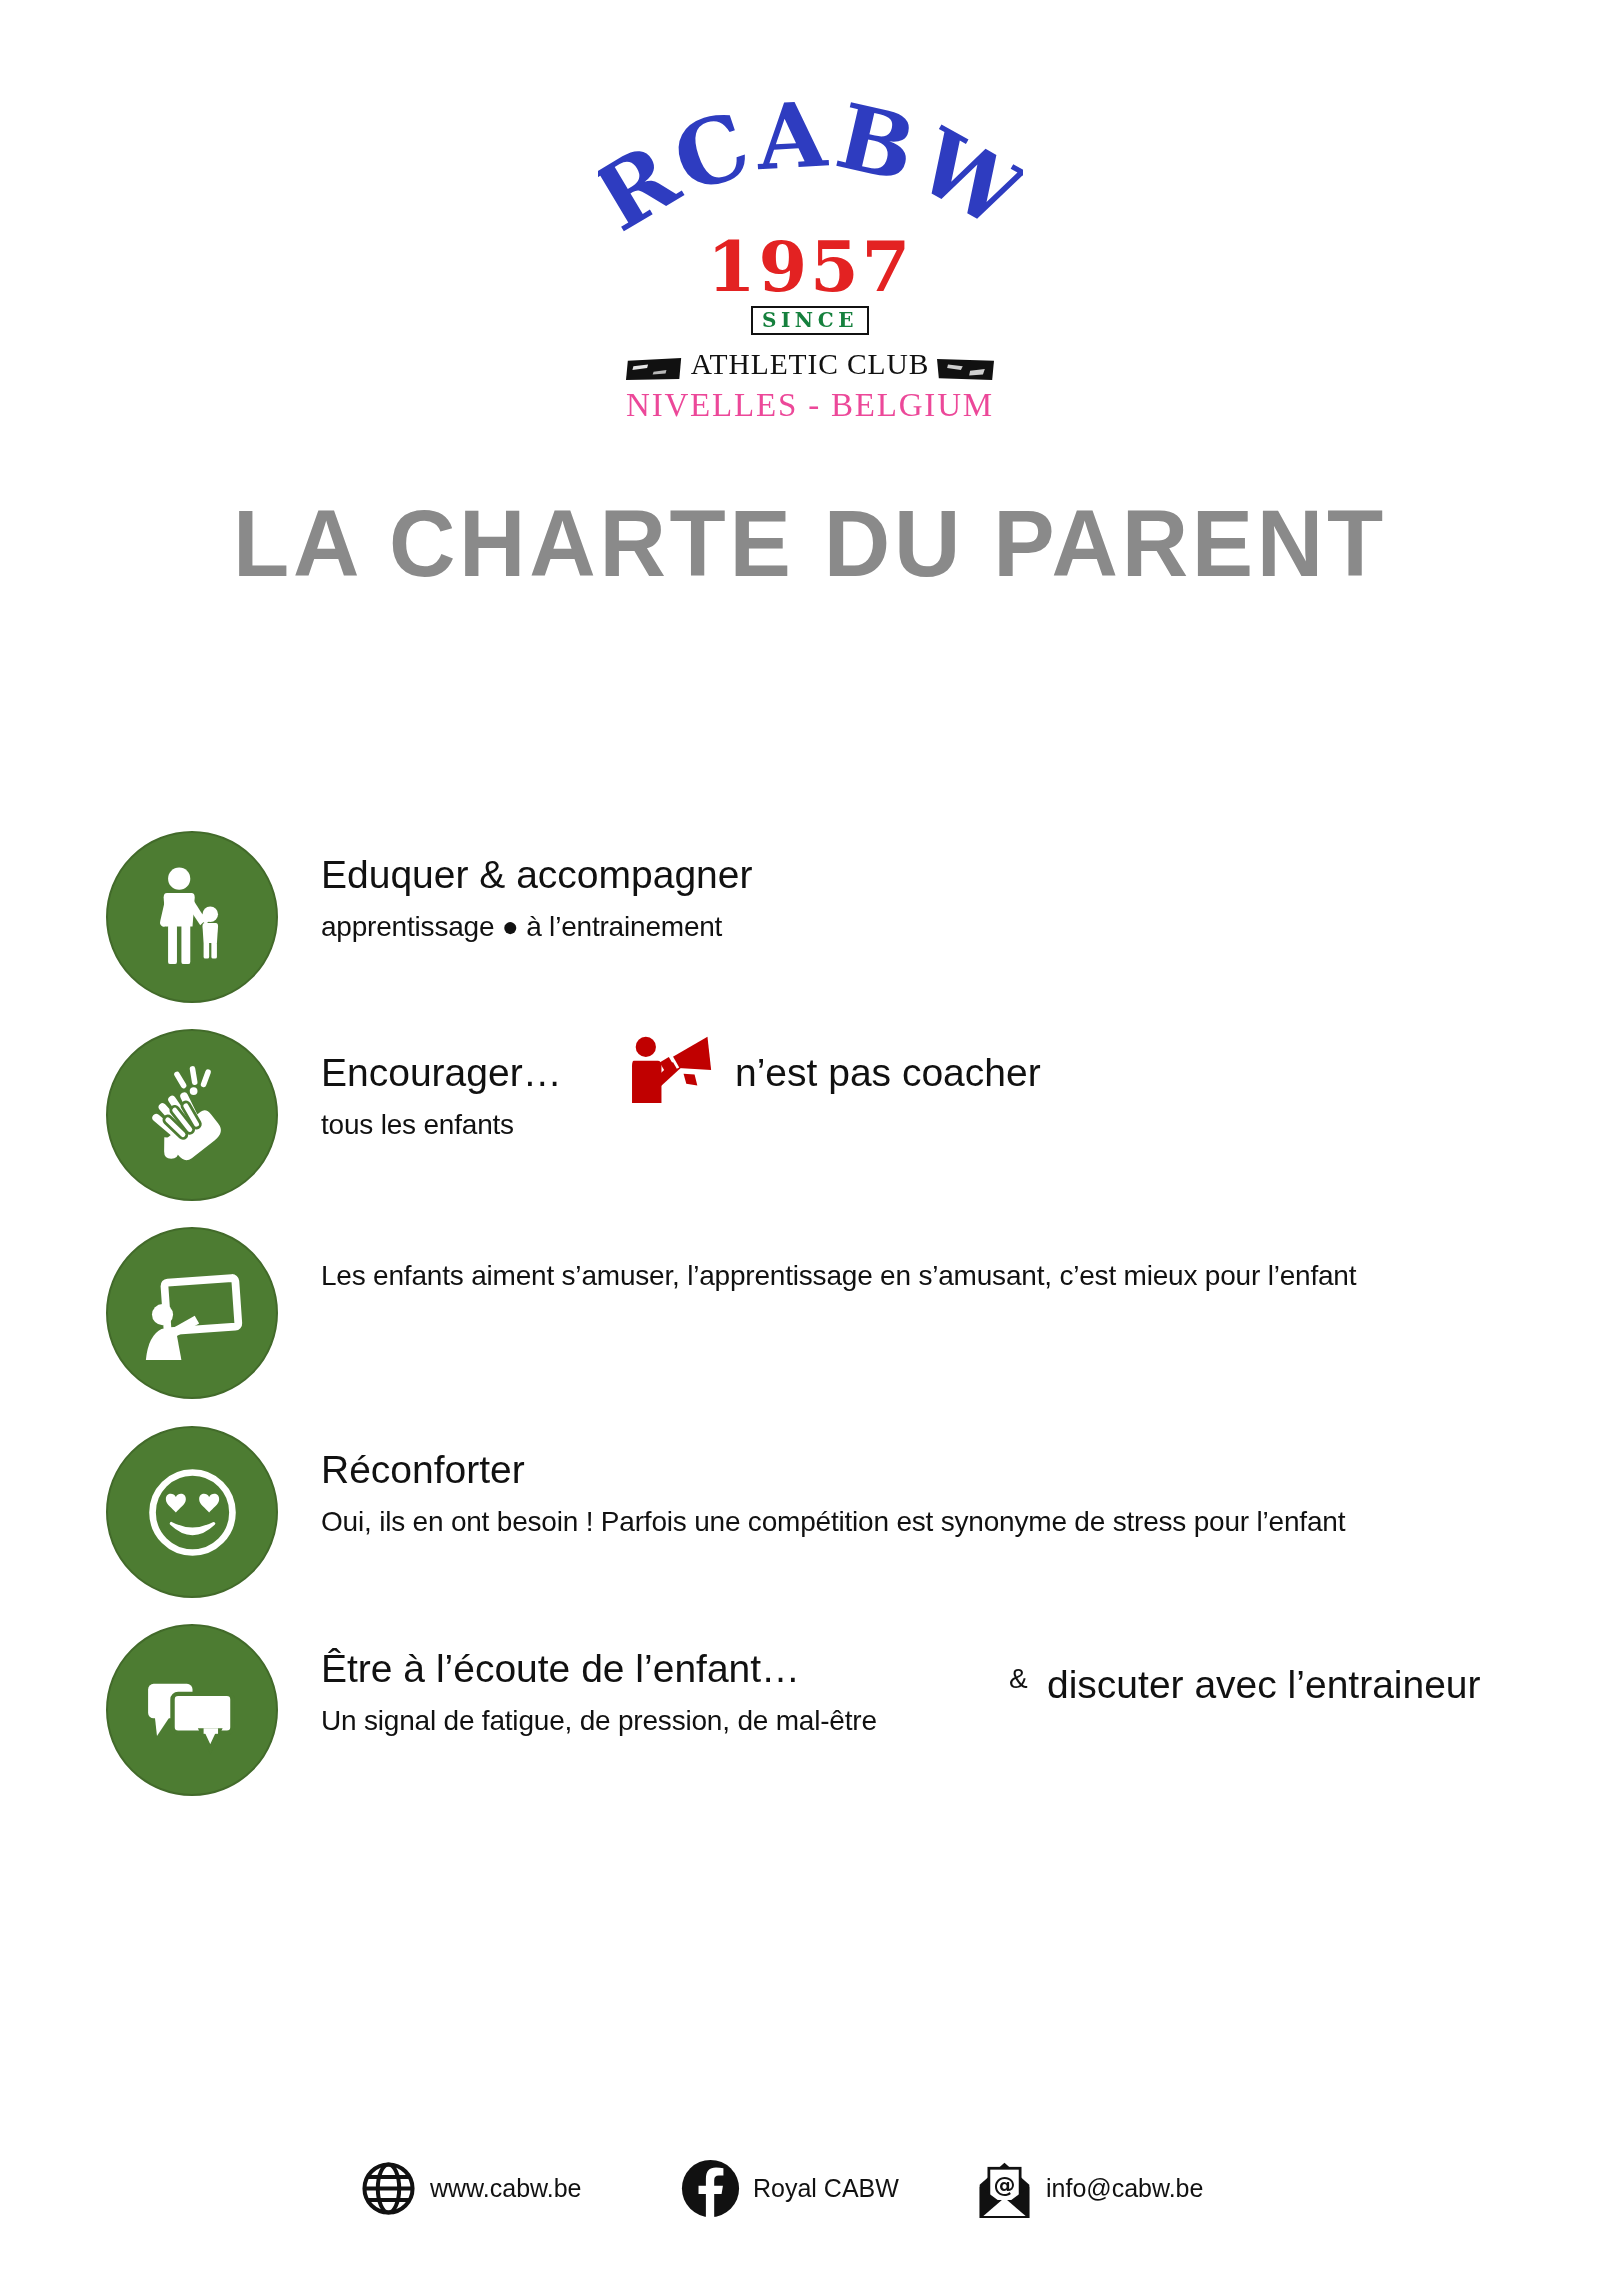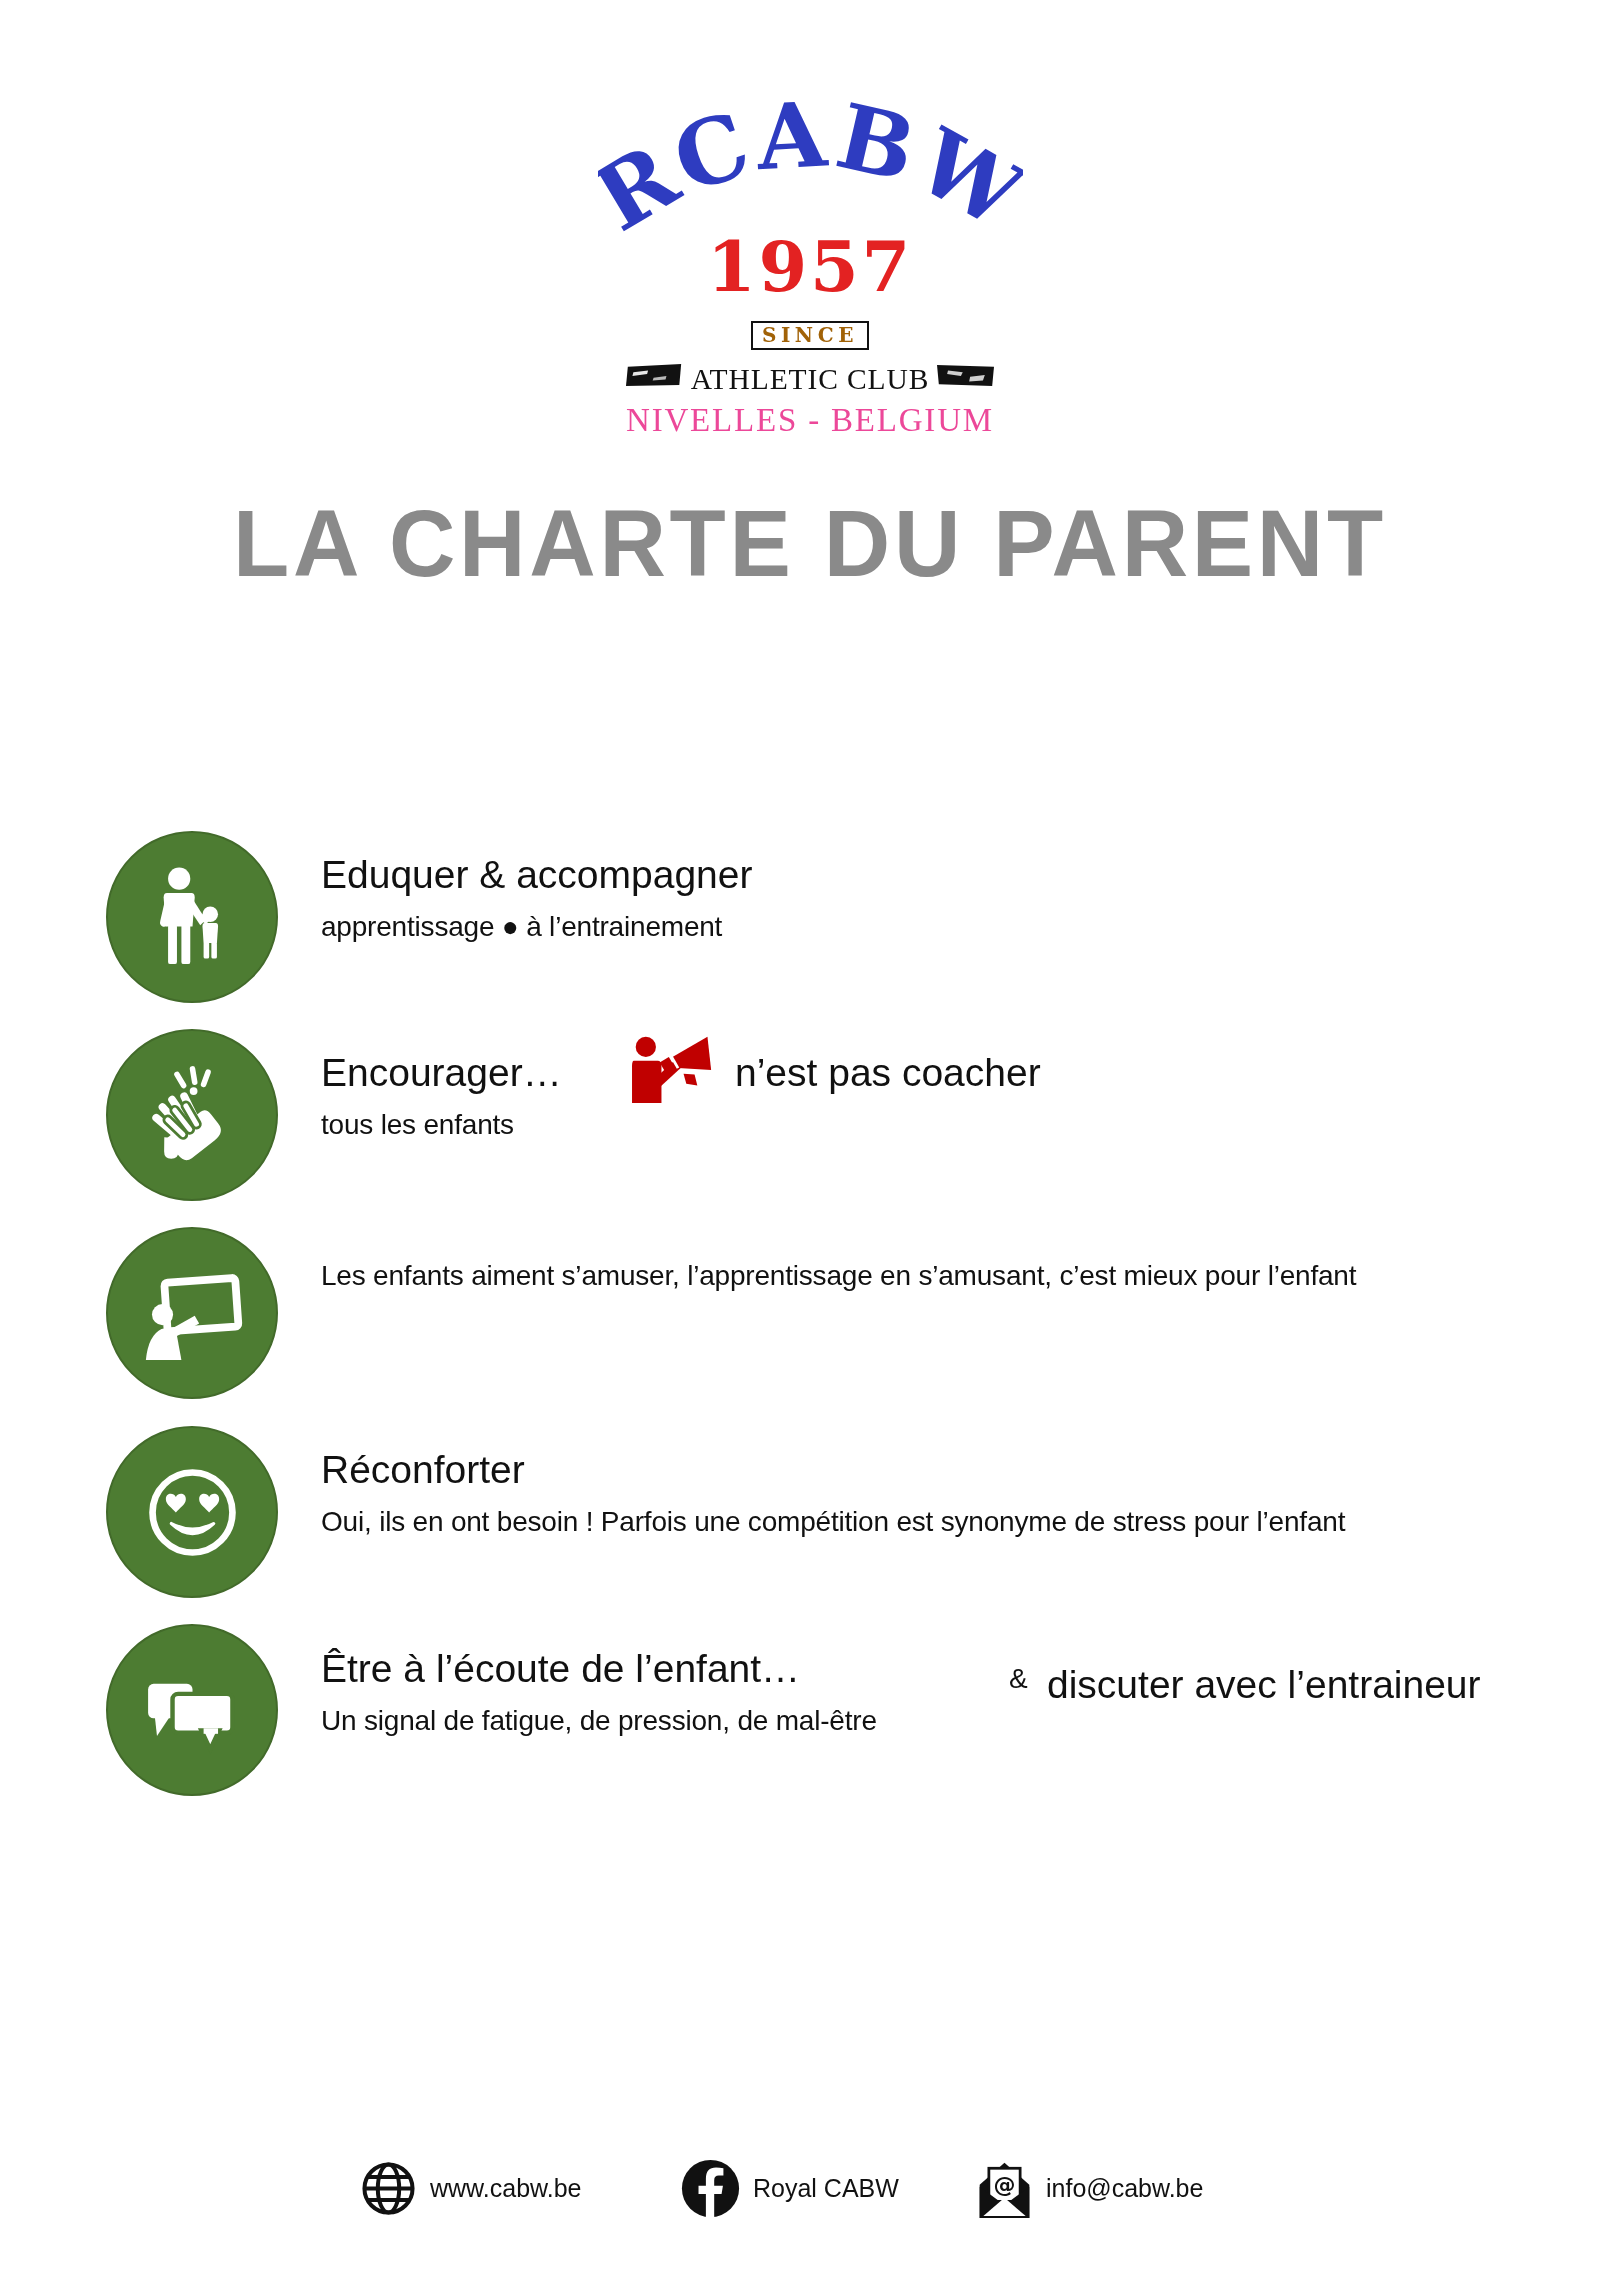--- a/index.html
+++ b/index.html
@@ -26,33 +26,33 @@
   .logo-year{
     margin-top:-13px;
     font-family:"DejaVu Serif", serif;
     font-weight:bold;
     font-size:70px;
     line-height:0.95;
     letter-spacing:2.8px;
     color:#e32222;
   }
   .since-box{
-    margin-top:20px;
+    margin-top:5px;
     border:2.8px solid #111;
     padding:0 9.2px 1.8px 9.2px;
     font-family:"DejaVu Serif", serif;
     font-weight:bold;
     font-size:20px;
     letter-spacing:4.6px;
-    color:#a16207;
+    color:#15803d;
   }
   .athletic-row{
     margin-top:13px;
     display:flex;
-    align-items:flex-start;
+    align-items:flex-end;
     gap:7.4px;
   }
   .athletic-label{
     font-family:"Liberation Serif", serif;
     font-size:29.5px;
     letter-spacing:0.9px;
     color:#111;
     white-space:nowrap;
   }
   .location-label{

